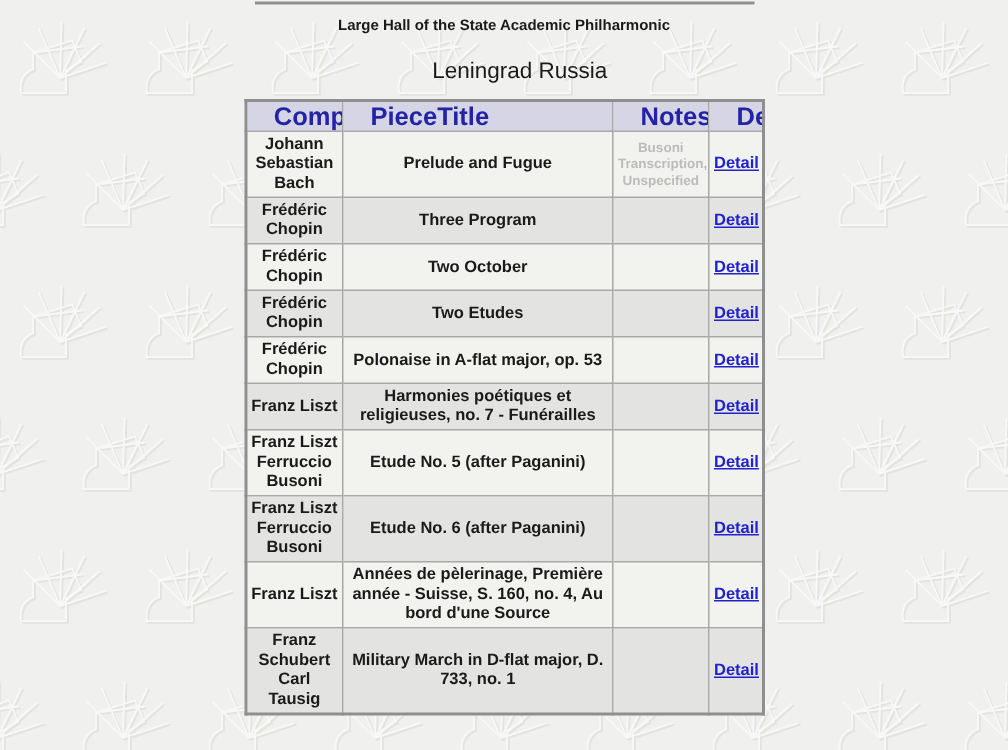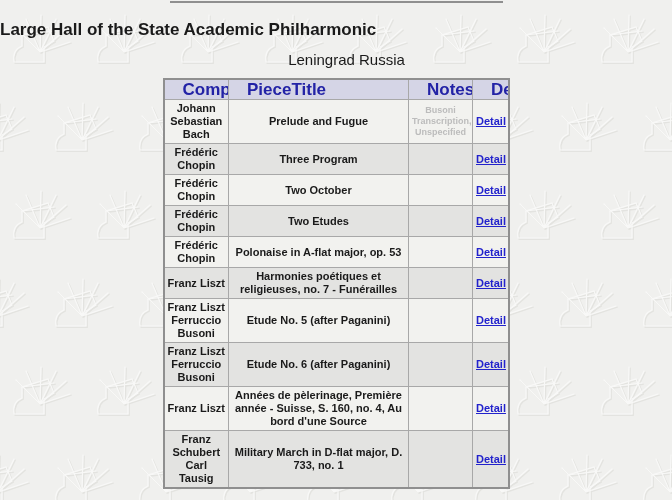--- a/index.html
+++ b/index.html
@@ -16,21 +16,21 @@
   }
   html,body{margin:0;padding:0;background:var(--page-bg);}
   body{
     width:672px;height:500px;overflow:hidden;position:relative;
     font-family:"Liberation Sans","DejaVu Sans",sans-serif;
     color:var(--body-text);
   }
   .bg{position:absolute;top:0;left:0;z-index:0;}
   .content{position:relative;z-index:1;}
   .top-divider{width:333px;margin:1px auto 0;border-top:2px solid var(--border-outer);height:0;}
-  .title{margin-top:19px;text-align:left;font-size:17px;line-height:16px;font-weight:bold;}
+  .title{margin-top:7px;text-align:center;font-size:10px;line-height:16px;font-weight:bold;}
   .subhead{margin-top:12px;text-align:center;font-size:15px;line-height:18px;}
   .subhead.first{margin-top:13px;padding-left:21px;}
   table.program{
     margin:9px auto 0;border-collapse:collapse;table-layout:fixed;width:345px;
     border:2px solid var(--border-outer);
     font-size:11px;line-height:13px;
     background:var(--row-light);
   }
   table.program th,table.program td{
     border:1px solid var(--border-inner);

